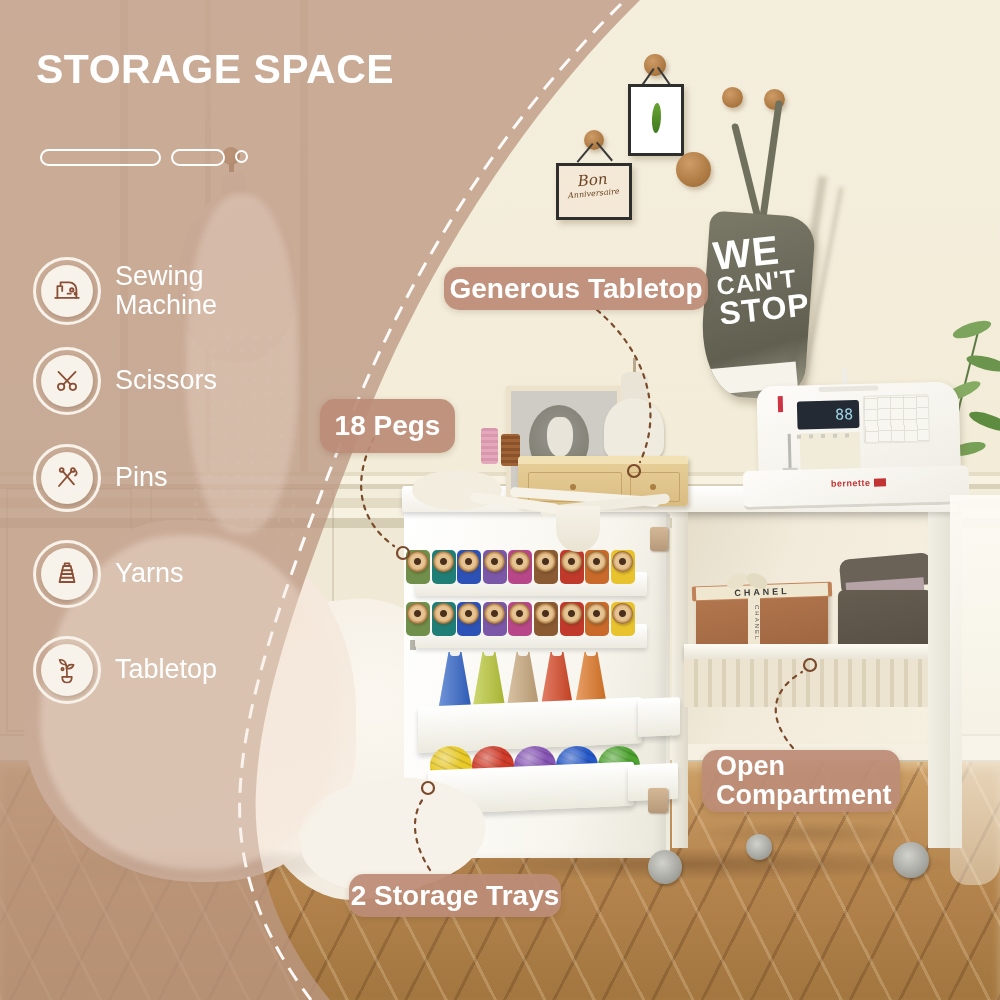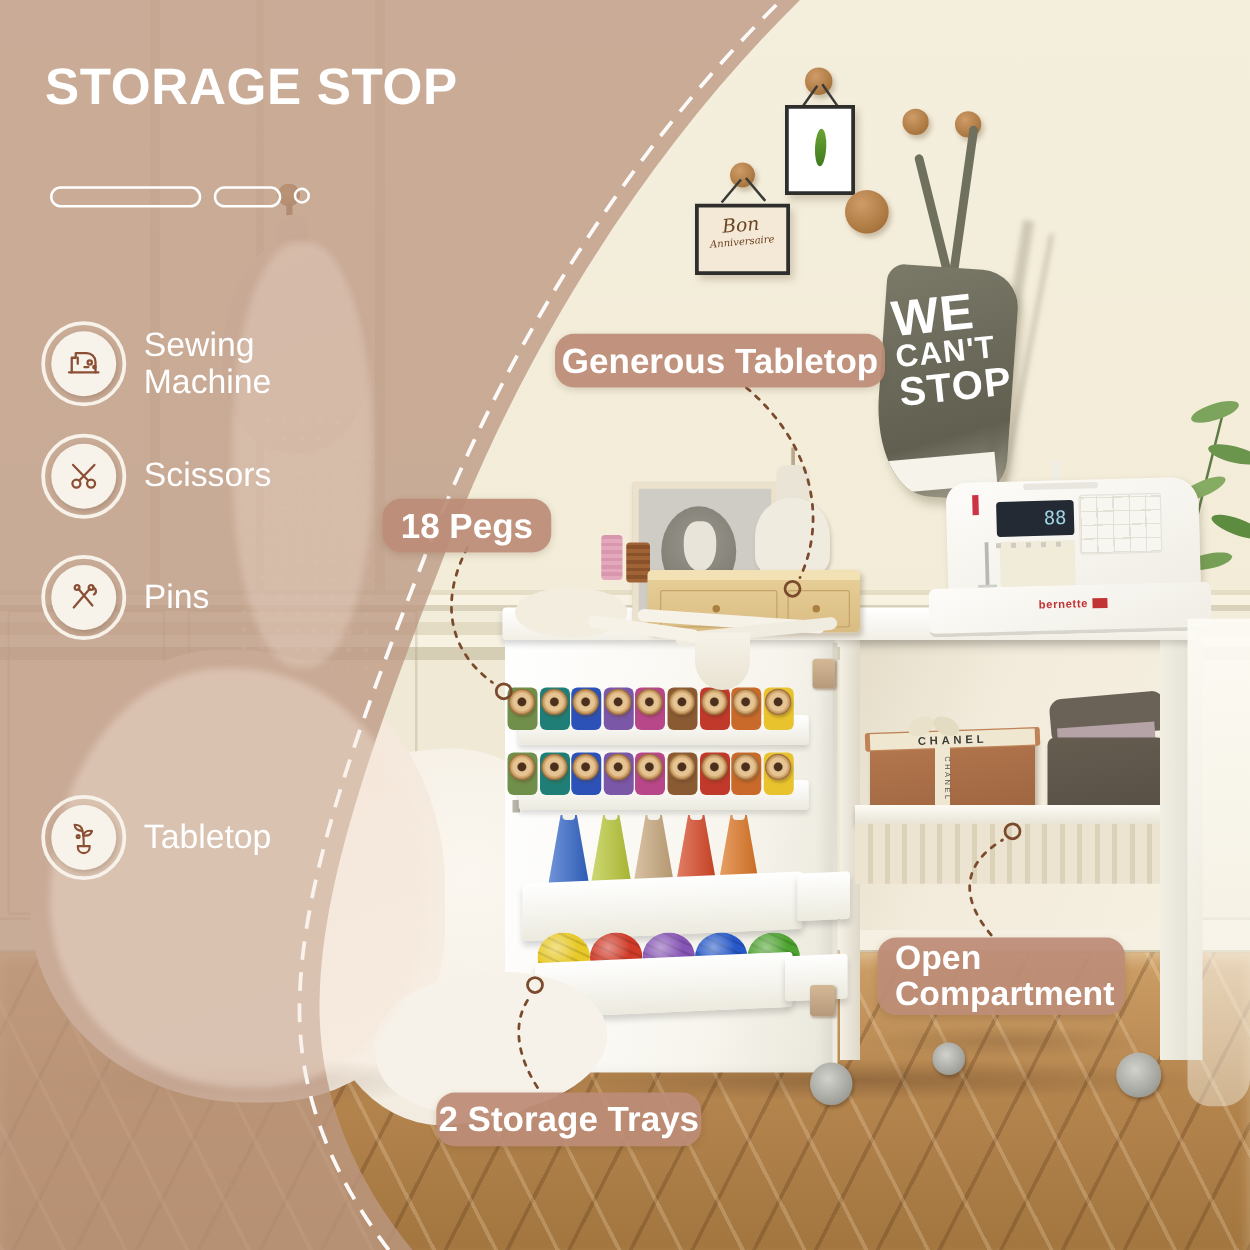--- a/index.html
+++ b/index.html
@@ -281,21 +281,21 @@
       <circle cx="428" cy="788" r="6"></circle>
       <path stroke-dasharray="4 6" d="M793,748 C766,716 772,690 802,672"></path>
       <circle cx="810" cy="665" r="6"></circle>
     </g>
   </svg>
 
   <div class="abs ghost" style="left:40px;top:535px;width:298px;height:335px;border-radius:48% 52% 46% 54%/58% 54% 42% 46%;background:rgba(246,229,217,.40);"></div>
   <div class="abs ghost" style="left:186px;top:194px;width:112px;height:340px;border-radius:46%;background:rgba(243,225,211,.32);"></div>
 
   <div class="abs ui title" style="left:36px;top:46px;">
-    <div>STORAGE STOP</div>
+    <div>STORAGE SPACE</div>
   </div>
   <div class="abs ui pill" style="left:40px;top:149px;width:117px;"></div>
   <div class="abs ui pill" style="left:171px;top:149px;width:50px;"></div>
   <div class="abs ui ringdot" style="left:235px;top:150px;"></div>
 
   <div class="ui feature" style="top:347px;">
     <span class="f-icon">
         <span class="inner">
       <svg width="32" height="32" viewBox="0 0 30 30" stroke="#8a4f35" stroke-width="1.7" fill="none" stroke-linecap="round">
         <circle cx="9.5" cy="20.5" r="3"></circle>
@@ -328,35 +328,47 @@
         <path d="M7.5 22.5 L19.5 8.5"></path>
             <circle cx="20.5" cy="7.5" r="1.8"></circle>
         <path d="M11 8.5 L21.5 21"></path>
             <circle cx="10" cy="7.5" r="1.8"></circle>
         <path d="M22 7.5 c2.8 1.2 2.6 4.2 .6 5.2"></path>
       </svg>
         </span>
       </span>
     <span class="f-label">Pins</span>
   </div>
+  <div class="ui feature" style="top:540px;">
+    <span class="f-icon">
+        <span class="inner">
+      <svg width="32" height="32" viewBox="0 0 30 30" stroke="#8a4f35" stroke-width="1.7" fill="none" stroke-linecap="round" stroke-linejoin="round">
+        <path d="M11.5 7.5 h7 L22 22.5 H8 Z"></path>
+            <path d="M10.7 11.5 h9 M9.8 15 h10.5 M9 18.5 h12"></path>
+            <path d="M12.8 5 h4.4 v2.5 h-4.4 z"></path>
+      </svg>
+        </span>
+      </span>
+    <span class="f-label">Yarns</span>
+  </div>
   <div class="ui feature" style="top:636px;">
     <span class="f-icon">
         <span class="inner">
       <svg width="32" height="32" viewBox="0 0 30 30" stroke="#8a4f35" stroke-width="1.6" fill="none" stroke-linecap="round" stroke-linejoin="round">
         <path d="M10.5 21.5 h9 c0 3.4 -2 5.2 -4.5 5.2 s-4.5 -1.8 -4.5 -5.2 z"></path>
         <path d="M15 21.5 C15 16 15 13 14 10"></path>
         <path d="M14 10 c-3.5 0 -5.6 -1.8 -5.9 -4.6 c3.4 0 5.6 1.7 5.9 4.6 z"></path>
         <path d="M14.6 13.5 c3.2 .5 5.7 -.5 6.6 -3.3 c-3.1 -.8 -5.7 .5 -6.6 3.3 z"></path>
         <circle cx="10.8" cy="14.2" r="1.1"></circle>
       </svg>
         </span>
       </span>
     <span class="f-label">Tabletop</span>
   </div>
 
   <div class="badge ui" style="left:444px;top:267px;width:264px;height:43px;">Generous Tabletop</div>
-  <div class="badge ui" style="left:306px;top:399px;width:135px;height:43px;">18 Pegs</div>
+  <div class="badge ui" style="left:320px;top:399px;width:135px;height:54px;">18 Pegs</div>
   <div class="badge ui" style="left:702px;top:750px;width:198px;height:62px;flex-direction:column;align-items:flex-start;padding-left:14px;font-size:27px;line-height:29px;box-sizing:border-box;">
     <span>Open</span>
     <span>Compartment</span>
   </div>
   <div class="badge ui" style="left:349px;top:874px;width:212px;height:43px;">2 Storage Trays</div>
 </div>
 
 </body></html>

